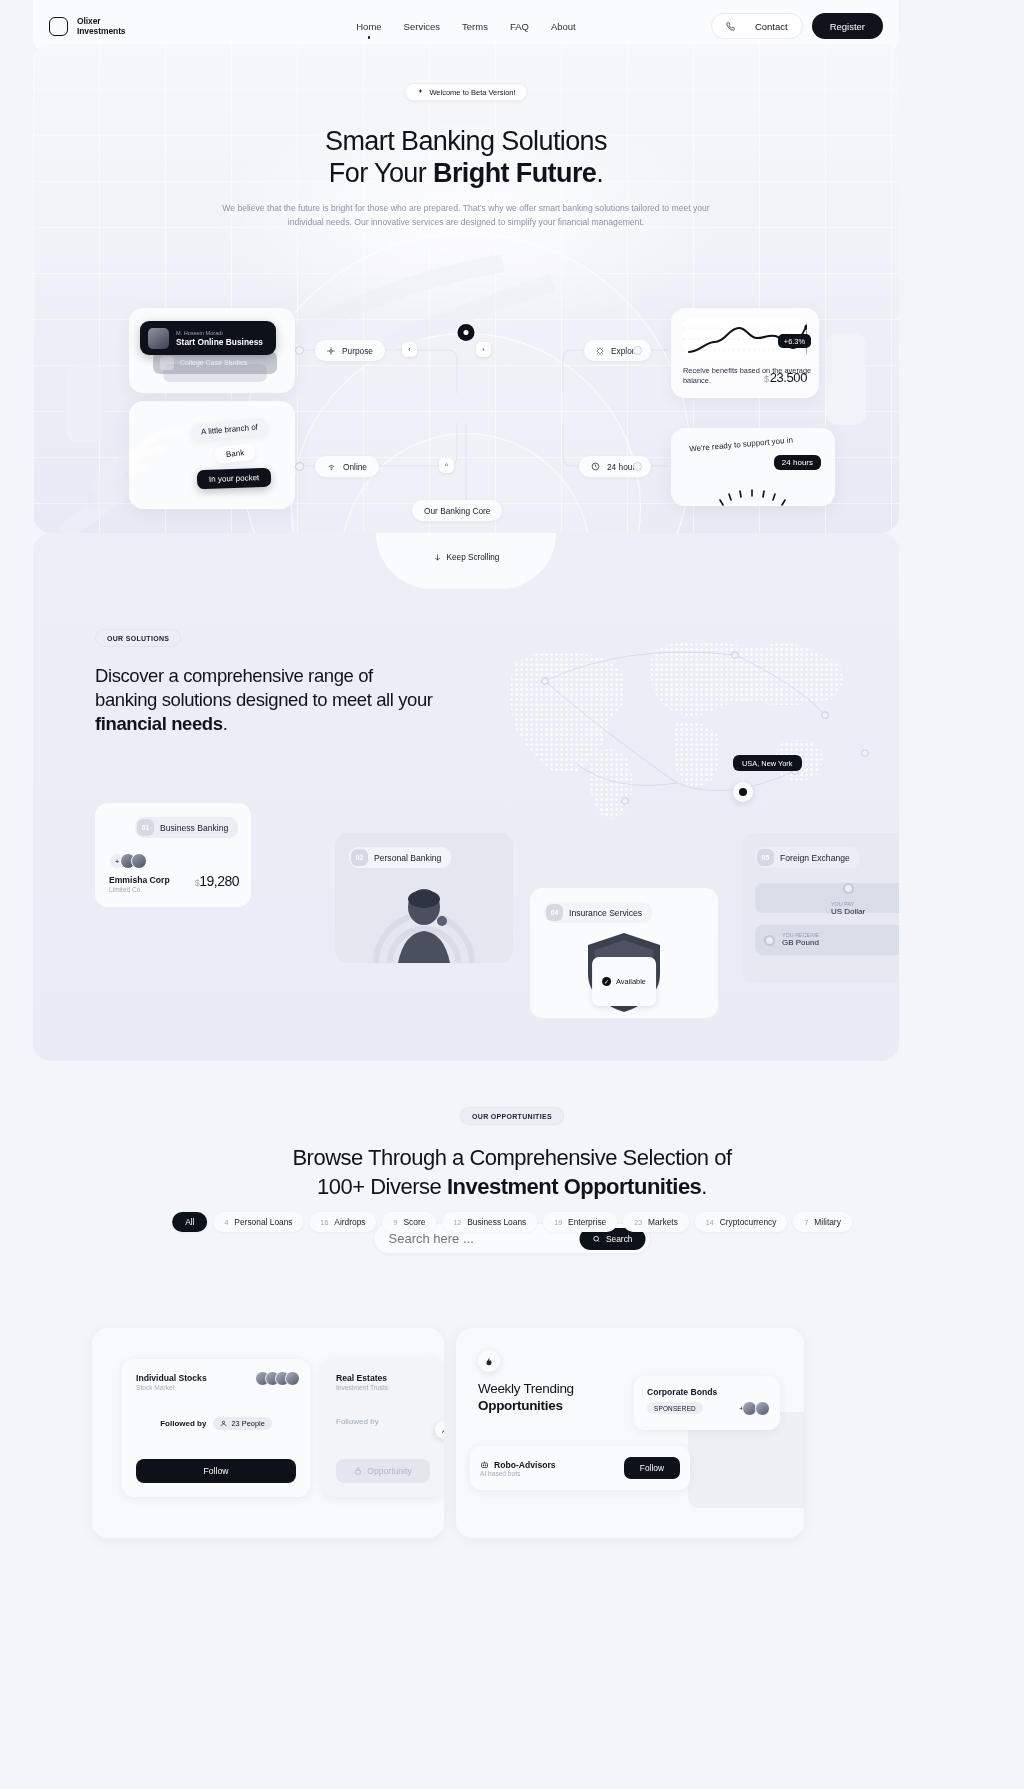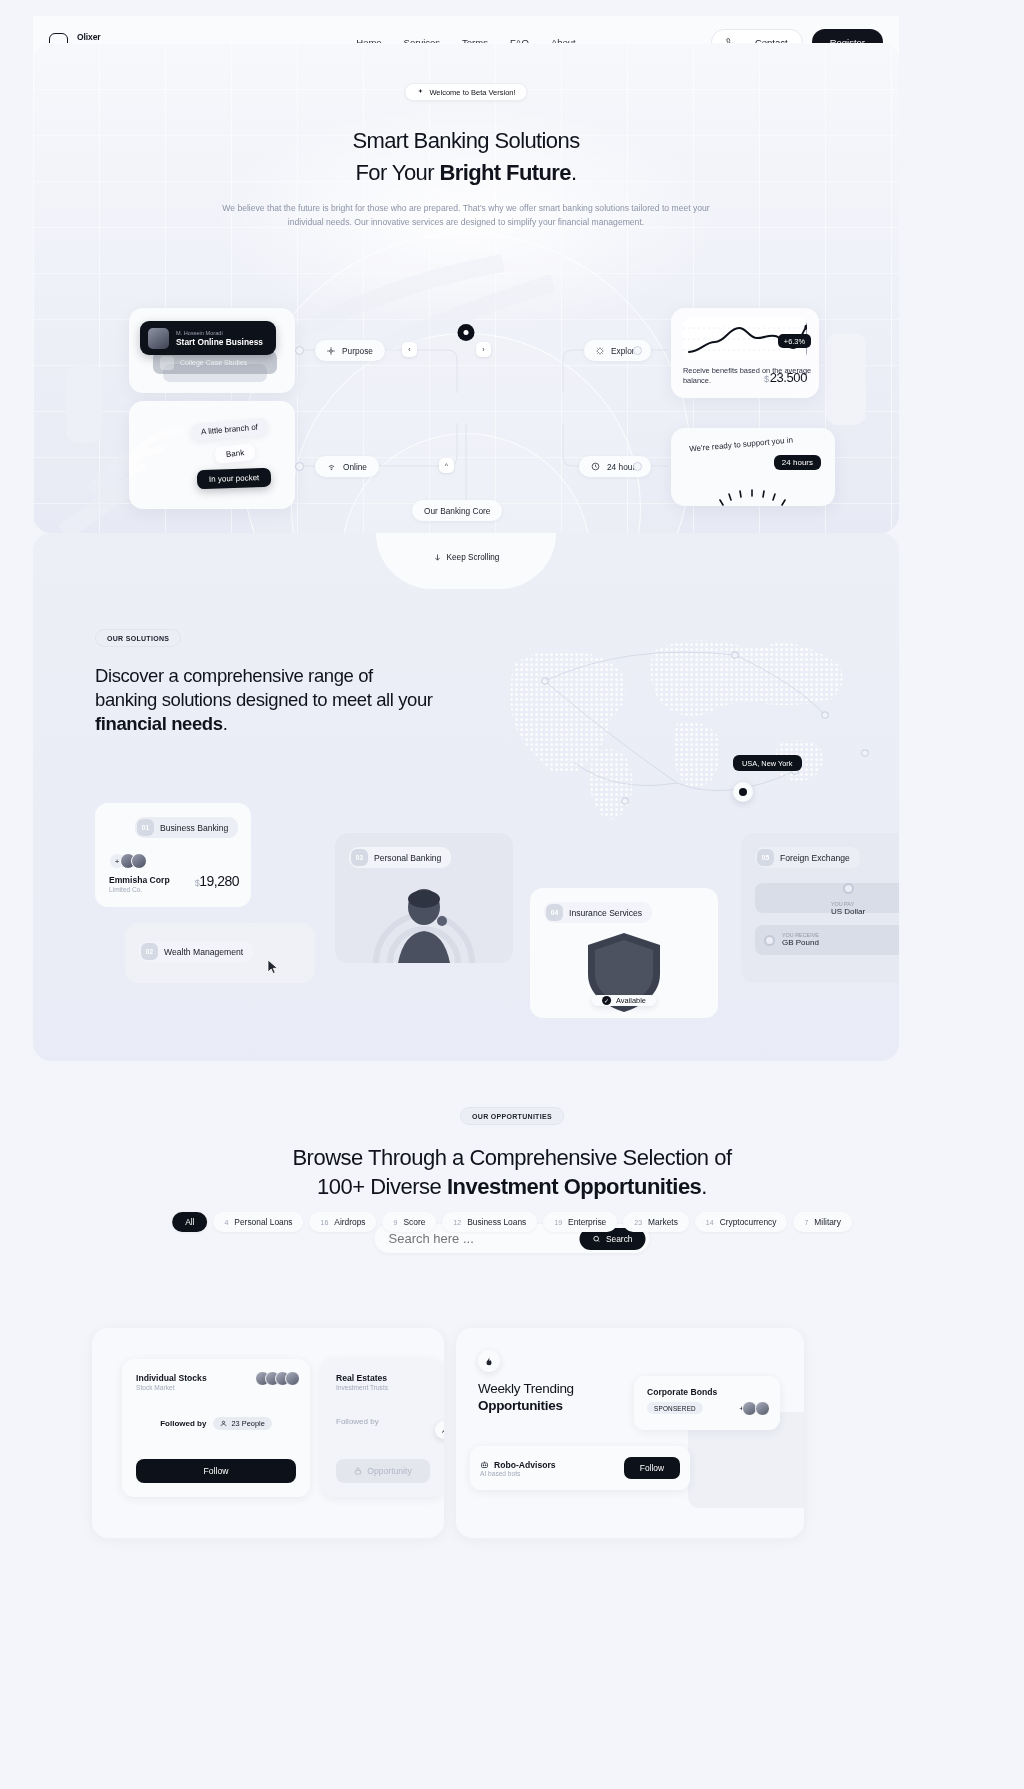--- a/index.html
+++ b/index.html
@@ -10,21 +10,21 @@
     color:#10131c;
     -webkit-font-smoothing:antialiased;
   }
   .page { position:absolute; inset:0; }
 
   
   .nav {
     position:absolute; left:33px; top:0; width:866px; height:52px;
     background:#fafbfd;
     border-radius:0 0 14px 14px;
-    display:flex; align-items:center; padding:0 16px;margin-top:16px;
+    display:flex; align-items:center; padding:0 16px;
   }
   .brand { display:flex; align-items:center; gap:9px; }
   .brand-mark {
     width:19px; height:19px; border:1.8px solid #10131c; border-radius:6px;
   }
   .brand-text { font-size:8.5px; line-height:10.5px; font-weight:600; letter-spacing:-0.1px; }
   .nav-links { position:absolute; left:50%; transform:translateX(-50%); display:flex; gap:22px; align-items:center; }
   .nav-link { font-size:9.5px; color:#2a2f3c; position:relative; cursor:pointer; }
   .nav-link.active::after {
     content:""; position:absolute; left:50%; transform:translateX(-50%);
@@ -66,21 +66,21 @@
   .pill-beta {
     position:absolute; left:50%; top:40px; transform:translateX(-50%);
     display:flex; align-items:center; gap:5px;
     height:18px; padding:0 11px; border-radius:9px;
     background:#fff; border:1px solid #eceef4;
     font-size:7.5px; white-space:nowrap;
     box-shadow:0 1px 3px rgba(20,25,45,.05);
   }
   .hero-h1 {
     position:absolute; left:0; right:0; top:82px; text-align:center;
-    font-size:22px; line-height:32px; font-weight:400; letter-spacing:-0.6px;
+    font-size:27px; line-height:32px; font-weight:400; letter-spacing:-0.6px;
   }
   .hero-h1 b { font-weight:700; }
   .hero-sub {
     position:absolute; left:50%; transform:translateX(-50%); top:158px;
     width:520px; text-align:center;
     font-size:8.6px; line-height:14px; color:#8c93a6;
   }
 
   
   .diagram { position:absolute; left:0; top:200px; width:866px; height:290px; }
@@ -256,21 +256,21 @@
   .fx-row {
     position:absolute; left:14px; width:186px; height:30px; border-radius:8px;
     background:#d9dde7; display:flex; align-items:center; padding:0 9px; gap:7px;
   }
   .fx-dot { width:11px;height:11px;border-radius:50%;background:#eceef5;border:2px solid #c3c9d7; flex:none;}
   .fx-l1 { font-size:5.4px; color:#9299a9; line-height:6.4px; }
   .fx-l2 { font-size:8px; color:#20242f; line-height:9.5px; }
   .avail {
     position:absolute; left:50%; transform:translateX(-50%); bottom:12px;
     display:flex; align-items:center; gap:5px;
-    background:#fafbfd; border-radius:7px; padding:1px 10px; font-size:7.4px;
+    background:#fafbfd; border-radius:7px; padding:20px 10px; font-size:7.4px;
     box-shadow:0 2px 6px rgba(25,30,55,.10);
   }
   .tick { width:9px;height:9px;border-radius:50%;background:#0d1119;color:#fff;
     font-size:6px; display:flex;align-items:center;justify-content:center; }
 
   
   .opp { position:absolute; left:0; top:1061px; width:1024px; height:728px; background:#f4f5fa; }
   .opp-h2 {
     position:absolute; left:0; right:0; top:82px; text-align:center;
     font-size:22px; line-height:29px; font-weight:400; letter-spacing:-0.5px;
@@ -664,29 +664,20 @@
       <div class="avs">
         <span class="av plus">+</span>
         <span class="av"></span>
         <span class="av"></span>
       </div>
       <div class="sc1-name">Emmisha Corp</div>
       <div class="sc1-sub">Limited Co.</div>
       <div class="sc1-amt"><span>$</span><em style="font-style:normal">19,280</em></div>
     </div>
 
-    <div class="scard sc2">
-      <div class="sc-head light" style="position:absolute;left:14px;top:18px;">
-        <span class="sc-num">02</span>
-        <span>Wealth Management</span>
-      </div>
-      <svg style="position:absolute;left:142px;top:36px;" width="12" height="16" viewBox="0 0 12 16">
-        <path d="M1 1 L1 13 L4.2 10 L6.2 14.5 L8.2 13.6 L6.2 9.3 L10.5 9.3 Z" fill="#20242f" stroke="#fff" stroke-width=".8"></path>
-      </svg>
-    </div>
   </div>
 
   <div class="opp">
     <div class="chip-label" style="left:50%; transform:translateX(-50%); top:46px;">OUR OPPORTUNITIES</div>
 
     <h2 class="opp-h2">
       <span>Browse Through a Comprehensive Selection of</span><br>
       <span>100+ Diverse </span><b>Investment Opportunities</b><span>.</span>
     </h2>
 

